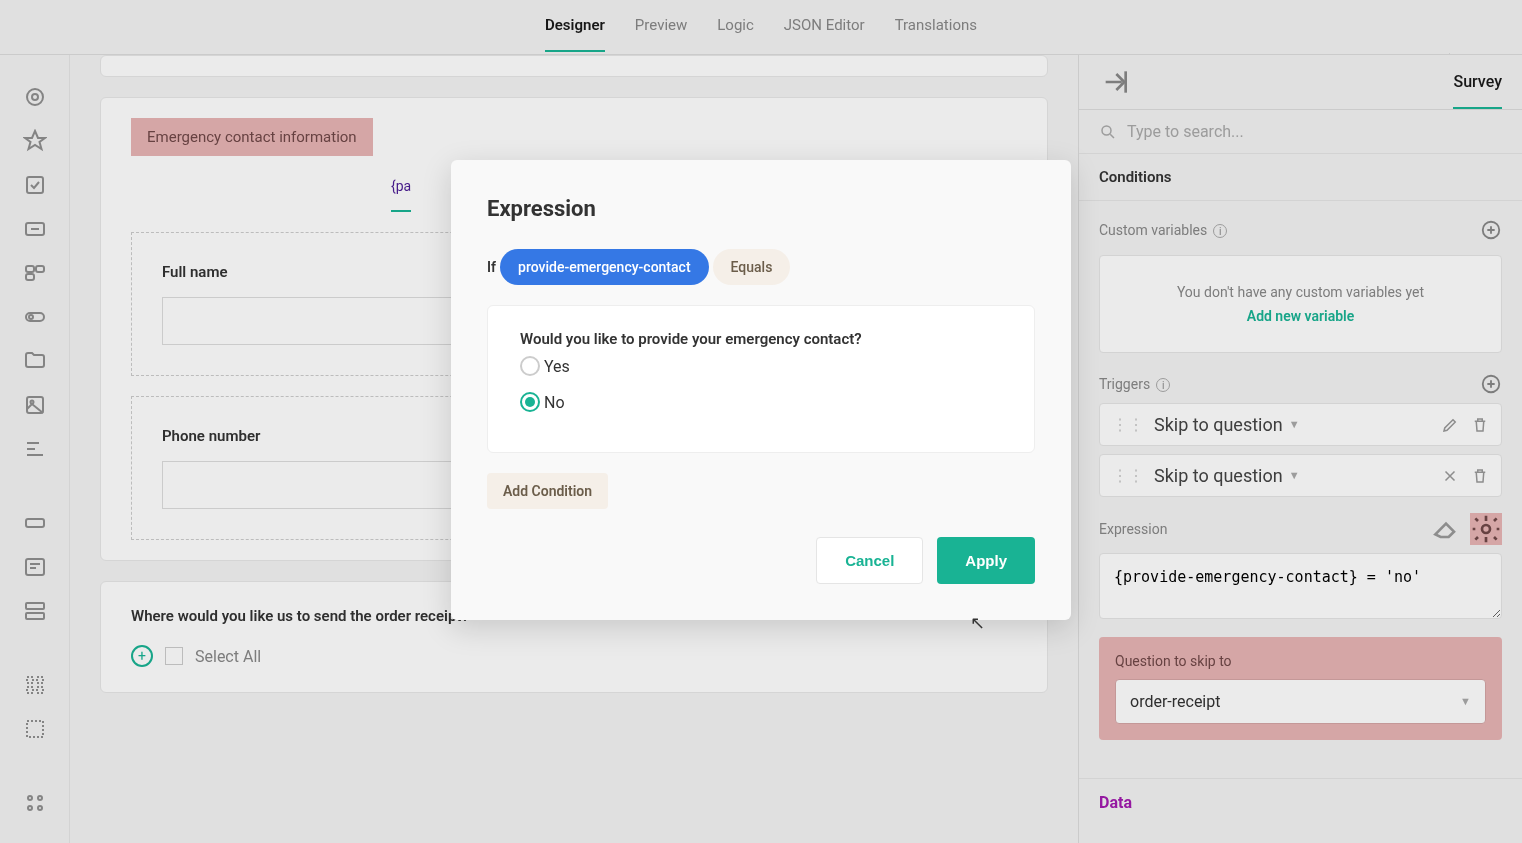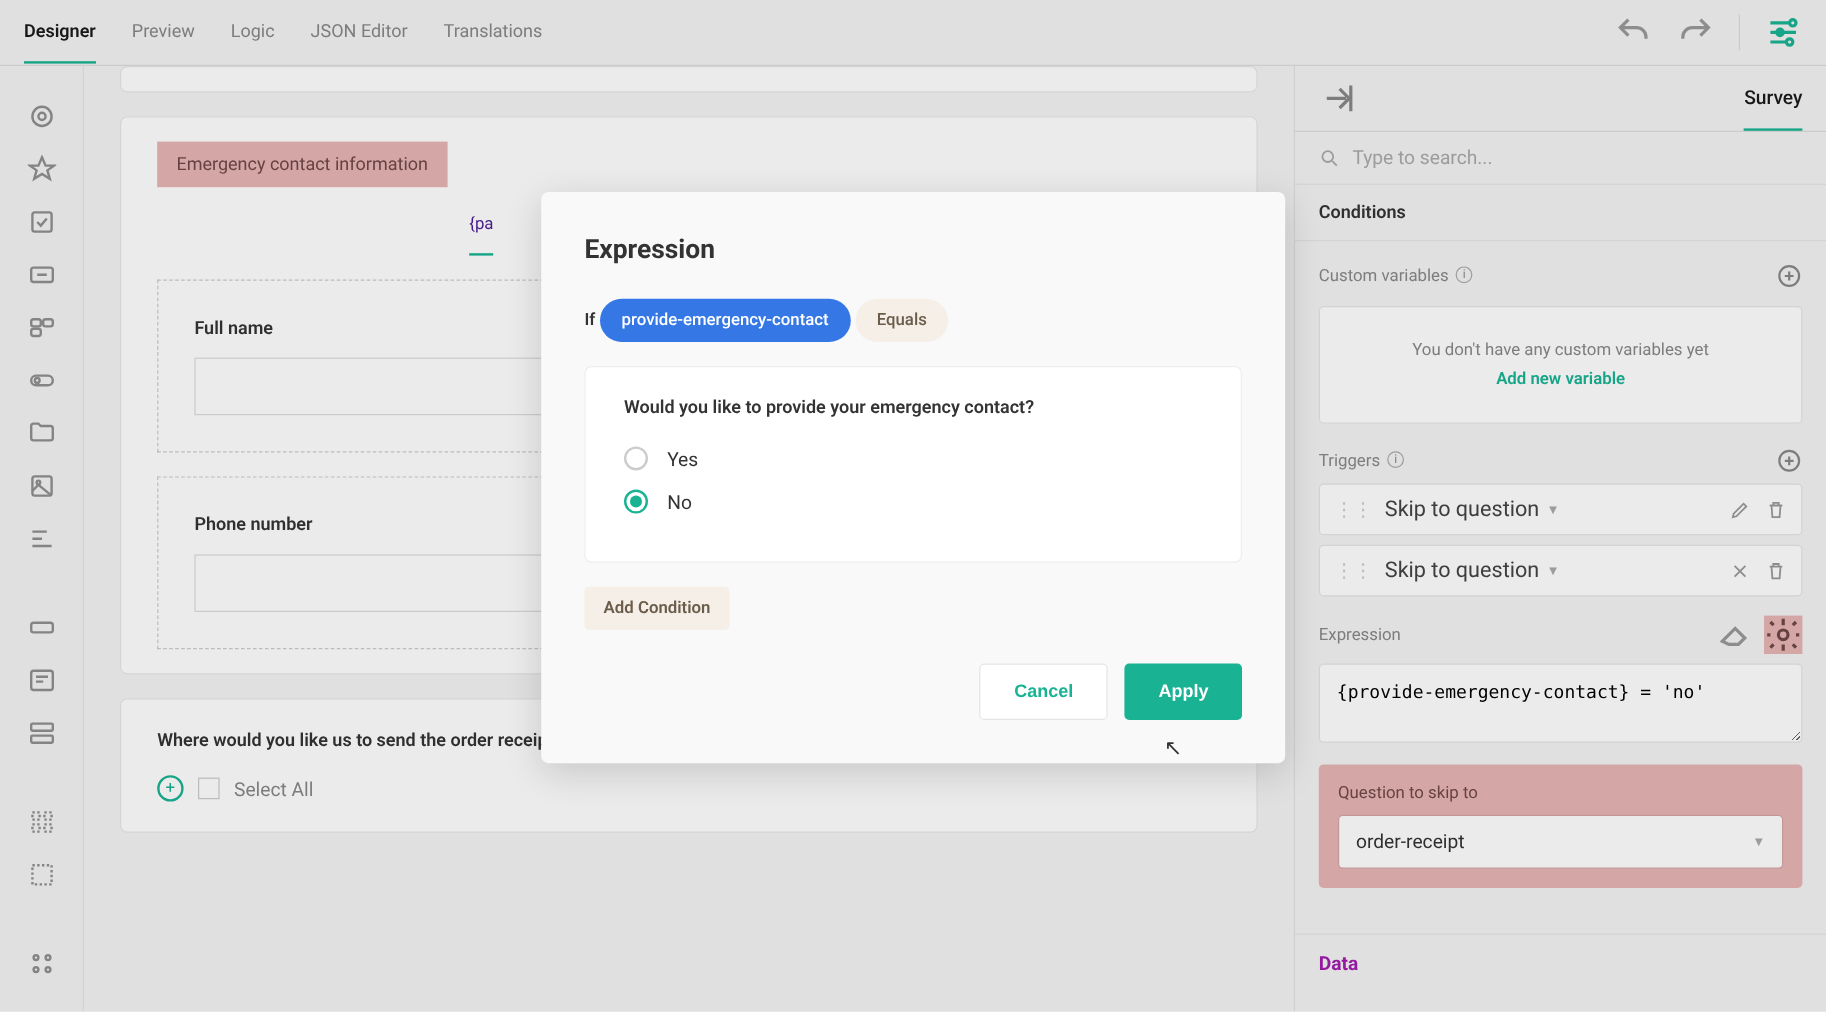--- a/index.html
+++ b/index.html
@@ -1,18 +1,18 @@
 <!DOCTYPE html>
 <html><head>
 <meta charset="utf-8">
 <style>
 * { box-sizing: border-box; margin: 0; padding: 0; }
 body { font-family: -apple-system, BlinkMacSystemFont, "Segoe UI", Roboto, sans-serif; background: #f3f3f3; color: #333; overflow: hidden; }
 .app { display: flex; flex-direction: column; height: 843px; width: 1522px; position: relative; }
-.topbar { display: flex; align-items: center; height: 55px; background: #f3f3f3; border-bottom: 1px solid #ddd; padding: 0 20px; }
+.topbar { display: flex; align-items: center; height: 55px; background: #f3f3f3; border-bottom: 1px solid #ddd; padding: 0 20px; flex-direction: column; }
 .tabs { display: flex; gap: 30px; }
 .tab { padding: 16px 0; color: #888; font-size: 15px; cursor: pointer; border-bottom: 2px solid transparent; }
 .tab.active { color: #1a1a1a; font-weight: 600; border-bottom: 2px solid #19b394; }
 .topbar-right { margin-left: auto; display: flex; align-items: center; gap: 20px; }
 .icon-btn { width: 32px; height: 32px; display: flex; align-items: center; justify-content: center; cursor: pointer; color: #999; }
 .divider-v { width: 1px; height: 30px; background: #ddd; }
 .settings-icon { color: #19b394; }
 .main { display: flex; flex: 1; overflow: hidden; }
 .left-rail { width: 70px; background: #f3f3f3; display: flex; flex-direction: column; align-items: center; padding-top: 30px; gap: 20px; border-right: 1px solid #e5e5e5; }
 .rail-icon { width: 24px; height: 24px; color: #909090; cursor: pointer; }
@@ -29,21 +29,21 @@
 .select-row { display: flex; align-items: center; gap: 12px; color: #888; }
 .plus-circle { width: 22px; height: 22px; border: 2px solid #19b394; border-radius: 50%; display: flex; align-items: center; justify-content: center; color: #19b394; font-size: 14px; }
 .checkbox-sq { width: 18px; height: 18px; border: 1px solid #ccc; }
 .right-panel { width: 444px; background: #f3f3f3; border-left: 1px solid #ddd; display: flex; flex-direction: column; }
 .right-header { display: flex; align-items: center; height: 55px; padding: 0 20px; border-bottom: 1px solid #ddd; }
 .collapse-icon { color: #888; }
 .survey-tab { margin-left: auto; padding: 16px 0; color: #1a1a1a; font-weight: 500; border-bottom: 2px solid #19b394; }
 .search-row { display: flex; align-items: center; padding: 12px 20px; border-bottom: 1px solid #e5e5e5; color: #aaa; gap: 10px; }
 .section-header { padding: 14px 20px; font-weight: 600; font-size: 15px; border-bottom: 1px solid #e5e5e5; }
 .section-body { padding: 18px 20px; }
-.sub-label { color: #888; font-size: 14px; display: flex; align-items: flex-start; gap: 6px; }
+.sub-label { color: #888; font-size: 14px; display: flex; align-items: flex-end; gap: 6px; }
 .info-circle { width: 14px; height: 14px; border: 1px solid #aaa; border-radius: 50%; font-size: 10px; display: flex; align-items: center; justify-content: center; }
 .add-plus { margin-left: auto; width: 22px; height: 22px; color: #888; cursor: pointer; }
 .var-box { border: 1px solid #e5e5e5; background: #fff; padding: 28px; text-align: center; margin-top: 14px; border-radius: 4px; }
 .var-empty { color: #888; font-size: 14px; margin-bottom: 8px; }
 .var-link { color: #19b394; font-weight: 600; font-size: 14px; cursor: pointer; }
 .triggers-row { display: flex; align-items: center; margin-top: 20px; }
 .trigger-item { display: flex; align-items: center; background: #fff; border: 1px solid #e5e5e5; padding: 10px 12px; margin-top: 8px; border-radius: 4px; }
 .drag-handle { color: #ccc; margin-right: 10px; cursor: grab; }
 .trigger-label { font-size: 18px; color: #444; }
 .chev { color: #aaa; margin-left: 6px; font-size: 11px; }
@@ -62,22 +62,22 @@
 
 .overlay { position: absolute; inset: 0; background: rgba(0,0,0,0.08); display: flex; align-items: flex-start; justify-content: center; padding-top: 160px; z-index: 100; }
 .modal { background: #f9f9f9; width: 620px; border-radius: 6px; padding: 36px; box-shadow: 0 8px 30px rgba(0,0,0,0.15); }
 .modal-title { font-size: 22px; font-weight: 700; margin-bottom: 28px; }
 .cond-row { display: flex; align-items: center; gap: 4px; margin-bottom: 20px; }
 .if-label { font-weight: 600; font-size: 14px; }
 .chip { padding: 10px 18px; border-radius: 20px; font-size: 14px; font-weight: 500; }
 .chip-blue { background: #3578e5; color: #fff; }
 .chip-cream { background: #f5efe8; color: #6b5d4a; }
 .radio-card { background: #fff; border: 1px solid #eee; border-radius: 6px; padding: 24px 32px; margin-bottom: 20px; }
-.radio-q { font-weight: 600; font-size: 15px; margin-bottom: 24px; }
-.radio-opt { display: flex; align-items: center; gap: 16px; margin-bottom: 16px; cursor: pointer; }
+.radio-q { font-weight: 600; font-size: 15px; margin-bottom: 8px; }
+.radio-opt { display: flex; align-items: center; gap: 4px; margin-bottom: 16px; cursor: pointer; }
 .radio-circle { width: 20px; height: 20px; border: 2px solid #ccc; border-radius: 50%; display: flex; align-items: center; justify-content: center; }
 .radio-circle.sel { border-color: #19b394; }
 .radio-dot { width: 10px; height: 10px; background: #19b394; border-radius: 50%; }
 .add-cond { background: #f5efe8; color: #6b5d4a; padding: 10px 16px; border-radius: 4px; font-weight: 600; font-size: 14px; display: inline-block; cursor: pointer; }
 .modal-actions { display: flex; justify-content: flex-end; gap: 14px; margin-top: 28px; }
 .btn { padding: 14px 28px; border-radius: 4px; font-weight: 600; font-size: 15px; cursor: pointer; border: none; }
 .btn-cancel { background: #fff; color: #19b394; border: 1px solid #e5e5e5; }
 .btn-apply { background: #19b394; color: #fff; }
 .cursor { position: absolute; left: 970px; top: 612px; z-index: 200; font-size: 18px; pointer-events: none; }
 svg { width: 100%; height: 100%; }

